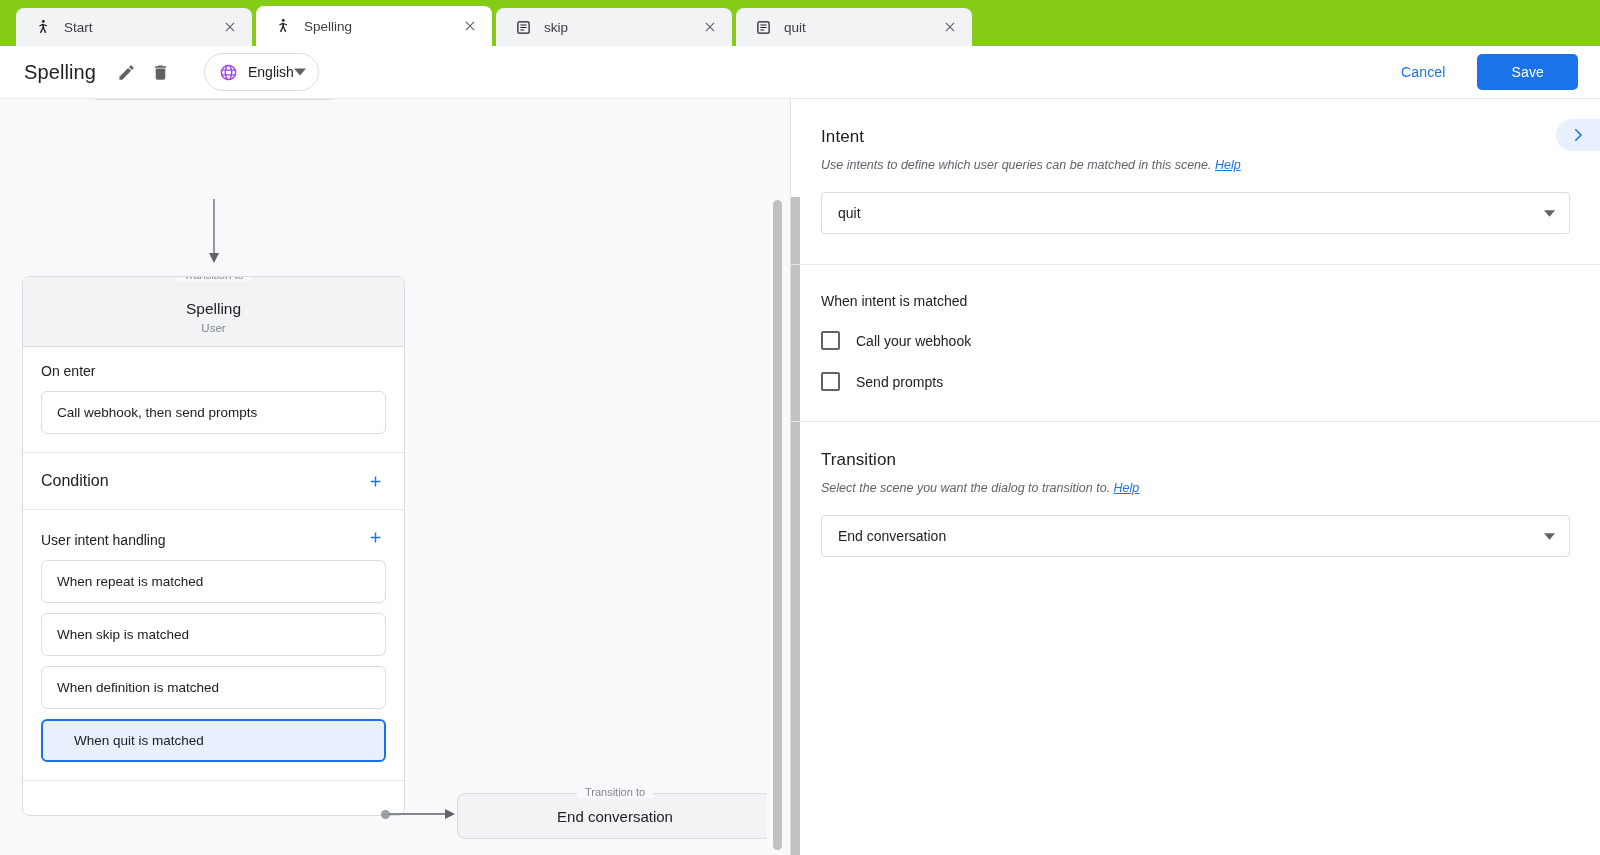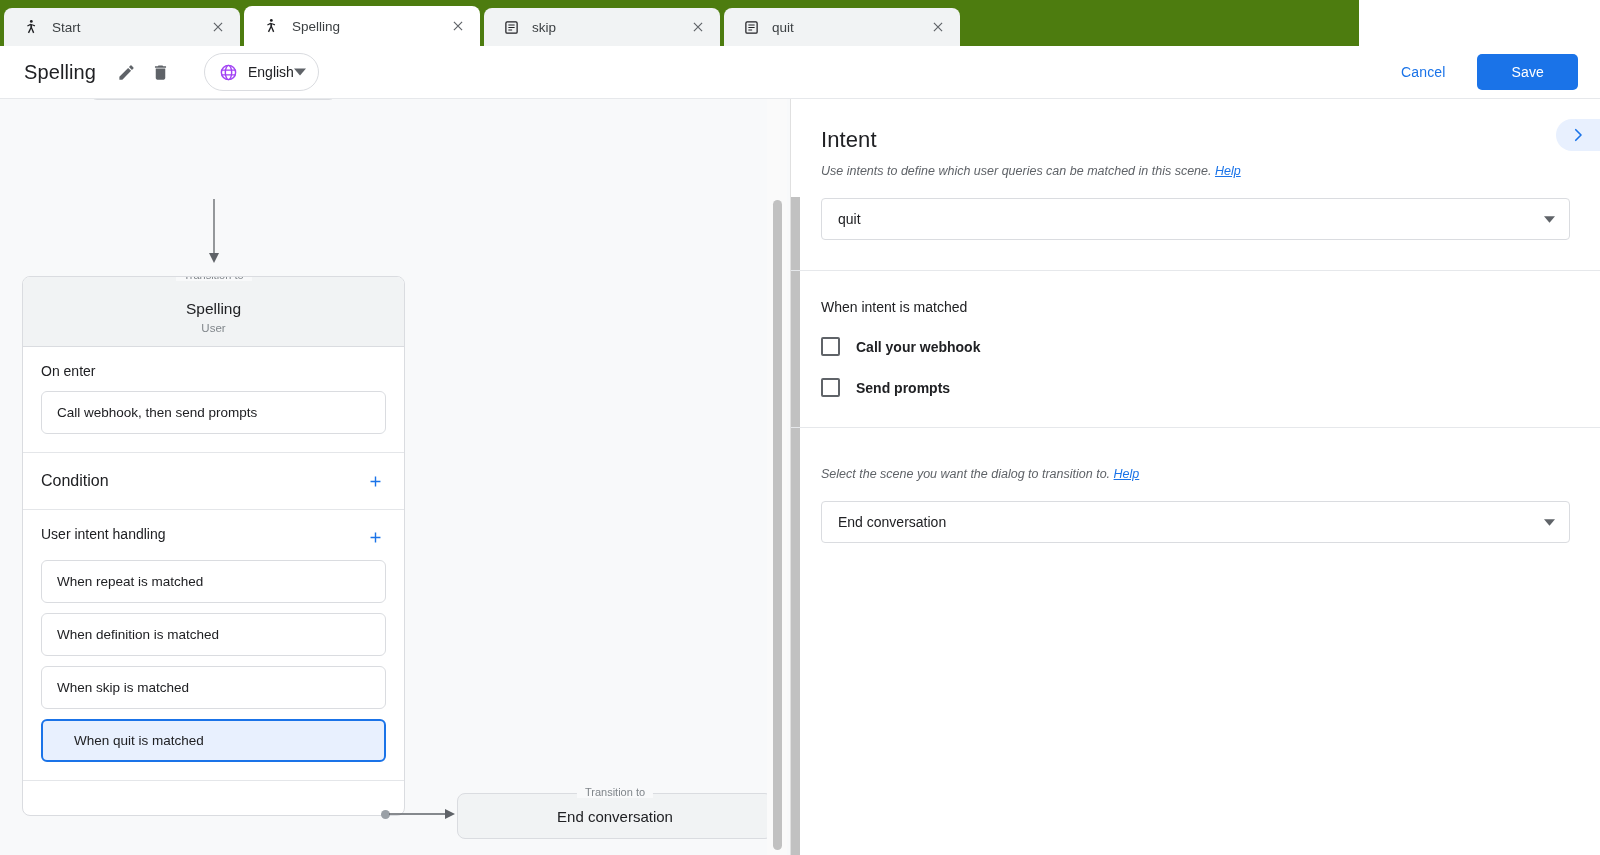--- a/index.html
+++ b/index.html
@@ -8,24 +8,24 @@
     width: 1600px; height: 855px;
     overflow: hidden;
     font-family: "Liberation Sans", sans-serif;
     background: #ffffff;
     -webkit-font-smoothing: antialiased;
   }
 
   
   #tabbar {
     position: absolute; top: 0; left: 0;
-    width: 1359px; height: 46px;
-    background: #4d7c0f;
+    width: 1600px; height: 46px;
+    background: #84cc16;
     display: flex; align-items: flex-end;
-    padding-left: 4px;
+    padding-left: 16px;
   }
   .tab {
     position: relative;
     height: 38px;
     width: 236px;
     margin-top: 8px;
     background: #f1f3f4;
     border-radius: 8px 8px 0 0;
     display: flex; align-items: center;
     padding: 0 10px 0 18px;
@@ -205,21 +205,21 @@
     background: #ffffff;
     cursor: pointer;
   }
   .inner-box + .inner-box { margin-top: 10px; }
   .inner-box.selected {
     background: #e8f0fe;
     border: 2px solid #1a73e8;
     padding: 12px 31px;
   }
   #uih-header {
-    display: flex; align-items: flex-start; justify-content: space-between;
+    display: flex; align-items: flex-end; justify-content: space-between;
     padding: 0 0 0 0;
   }
 
   
   #conn-dot {
     position: absolute;
     left: 381px; top: 711px;
     width: 9px; height: 9px;
     border-radius: 50%;
     background: #9aa0a6;
@@ -253,21 +253,21 @@
   
   #panel {
     position: absolute; top: 0; left: 790px;
     width: 810px; height: 756px;
     background: #ffffff;
     border-left: 1px solid #e0e0e0;
     overflow: hidden;
   }
   .panel-sec { border-bottom: 1px solid #e6e8eb; padding: 28px 30px 30px; position: relative; }
   .panel-sec:last-child { border-bottom: none; }
-  .panel-h { font-size: 22px; color: #202124; letter-spacing: .1px; }
+  .panel-h { font-size: 17px; color: #202124; letter-spacing: .1px; }
   .panel-desc { font-size: 12.5px; color: #5f6368; margin-top: 11px; font-style: italic; }
   .panel-desc a { color: #1a73e8; }
   .select-box {
     margin-top: 20px;
     height: 42px;
     border: 1px solid #dadce0;
     border-radius: 4px;
     display: flex; align-items: center;
     padding: 0 14px 0 16px;
     cursor: pointer;
@@ -276,21 +276,21 @@
   .select-value { flex: 1 1 auto; font-size: 14px; color: #202124; }
   .select-caret { color: #5f6368; display: flex; }
   .cb-row { display: flex; align-items: center; margin-top: 22px; cursor: pointer; }
   .cb-box {
     width: 19px; height: 19px;
     border: 2px solid #5f6368;
     border-radius: 2px;
     margin-right: 16px;
     flex: 0 0 19px;
   }
-  .cb-label { font-size: 14px; color: #202124; font-weight: 700; }
+  .cb-label { font-size: 14px; color: #202124; font-weight: 400; }
   #when-matched-title { font-size: 14px; color: #202124; }
 
   #panel-collapse {
     position: absolute; top: 20px; right: 0;
     width: 44px; height: 32px;
     background: #e8f0fe;
     border-radius: 16px 0 0 16px;
     display: flex; align-items: center; justify-content: center;
     cursor: pointer;
     z-index: 5;
@@ -456,22 +456,22 @@
         <div class="sec-pad">
           <div id="uih-header">
             <span class="sec-title">User intent handling</span>
             <span class="plus-btn">
               <svg width="17" height="17" viewBox="0 0 24 24" fill="none" stroke="#1a73e8" stroke-width="2">
                 <path d="M12 5 V19 M5 12 H19"></path>
               </svg>
             </span>
           </div>
           <div class="inner-box">When repeat is matched</div>
+          <div class="inner-box">When skip is matched</div>
           <div class="inner-box">When definition is matched</div>
-          <div class="inner-box">When skip is matched</div>
           <div class="inner-box selected">When quit is matched</div>
         </div>
       </div>
 
       <div class="card-section">
         <div class="sec-row">
           
           
         </div>
       </div>
@@ -533,20 +533,21 @@
         <span class="cb-label">Call your webhook</span>
       </div>
 
       <div class="cb-row">
         <span class="cb-box"></span>
         <span class="cb-label">Send prompts</span>
       </div>
     </div>
 
     <div class="panel-sec">
+      <div class="panel-h">Transition</div>
       <div class="panel-desc">
         <span>Select the scene you want the dialog to transition to.</span>
         <a href="#">Help</a>
       </div>
       <div class="select-box">
         <span class="select-value">End conversation</span>
         <span class="select-caret">
           <svg width="11" height="11" viewBox="0 0 10 6" fill="#5f6368">
               <path d="M0 0 L10 0 L5 6 Z"></path>
             </svg>

